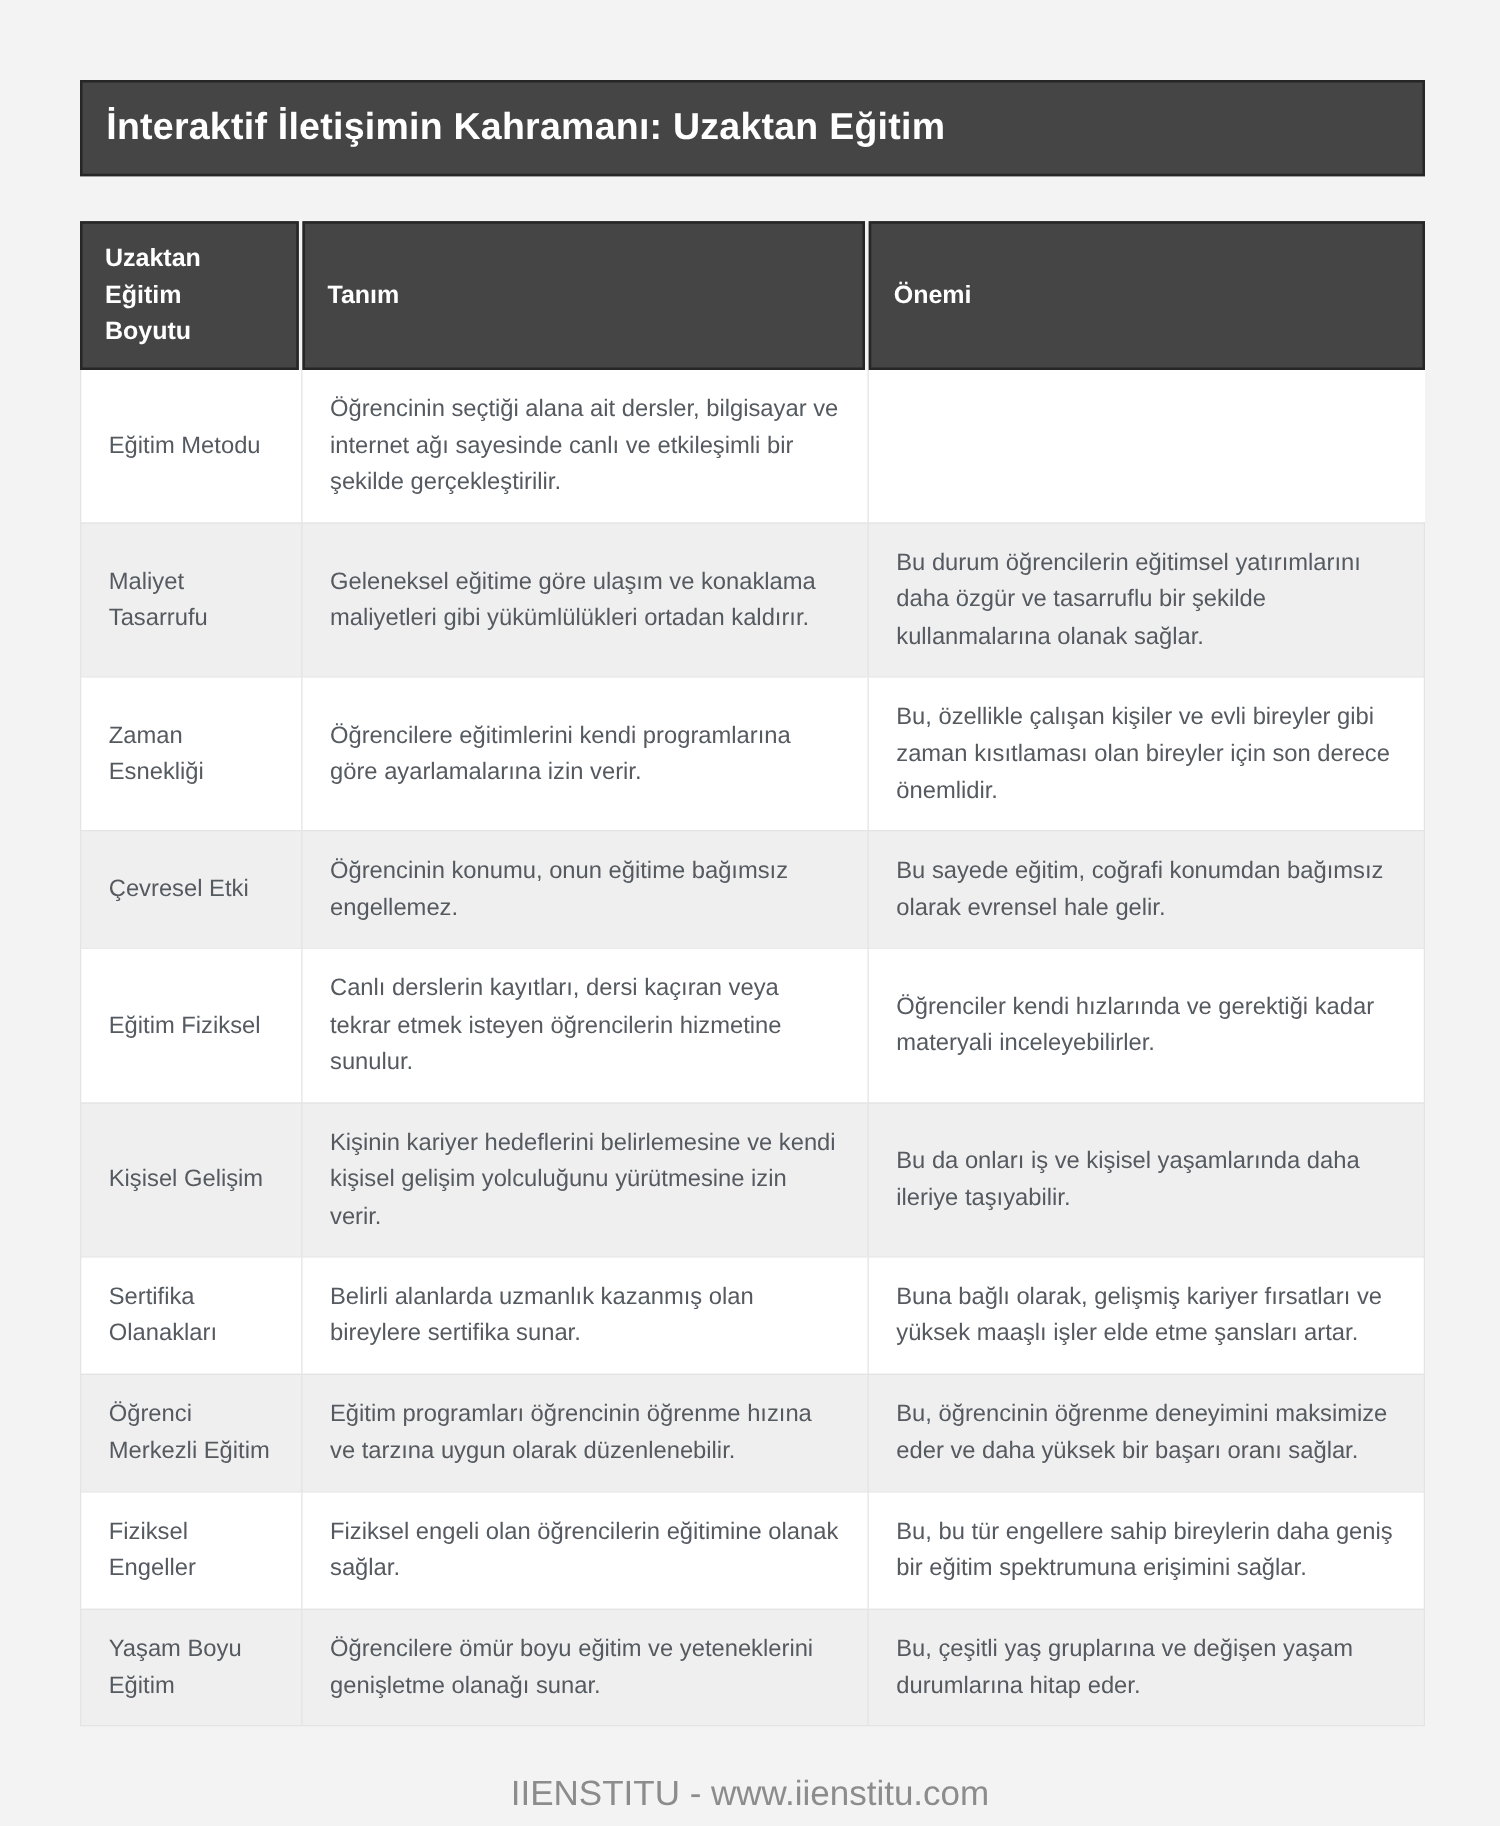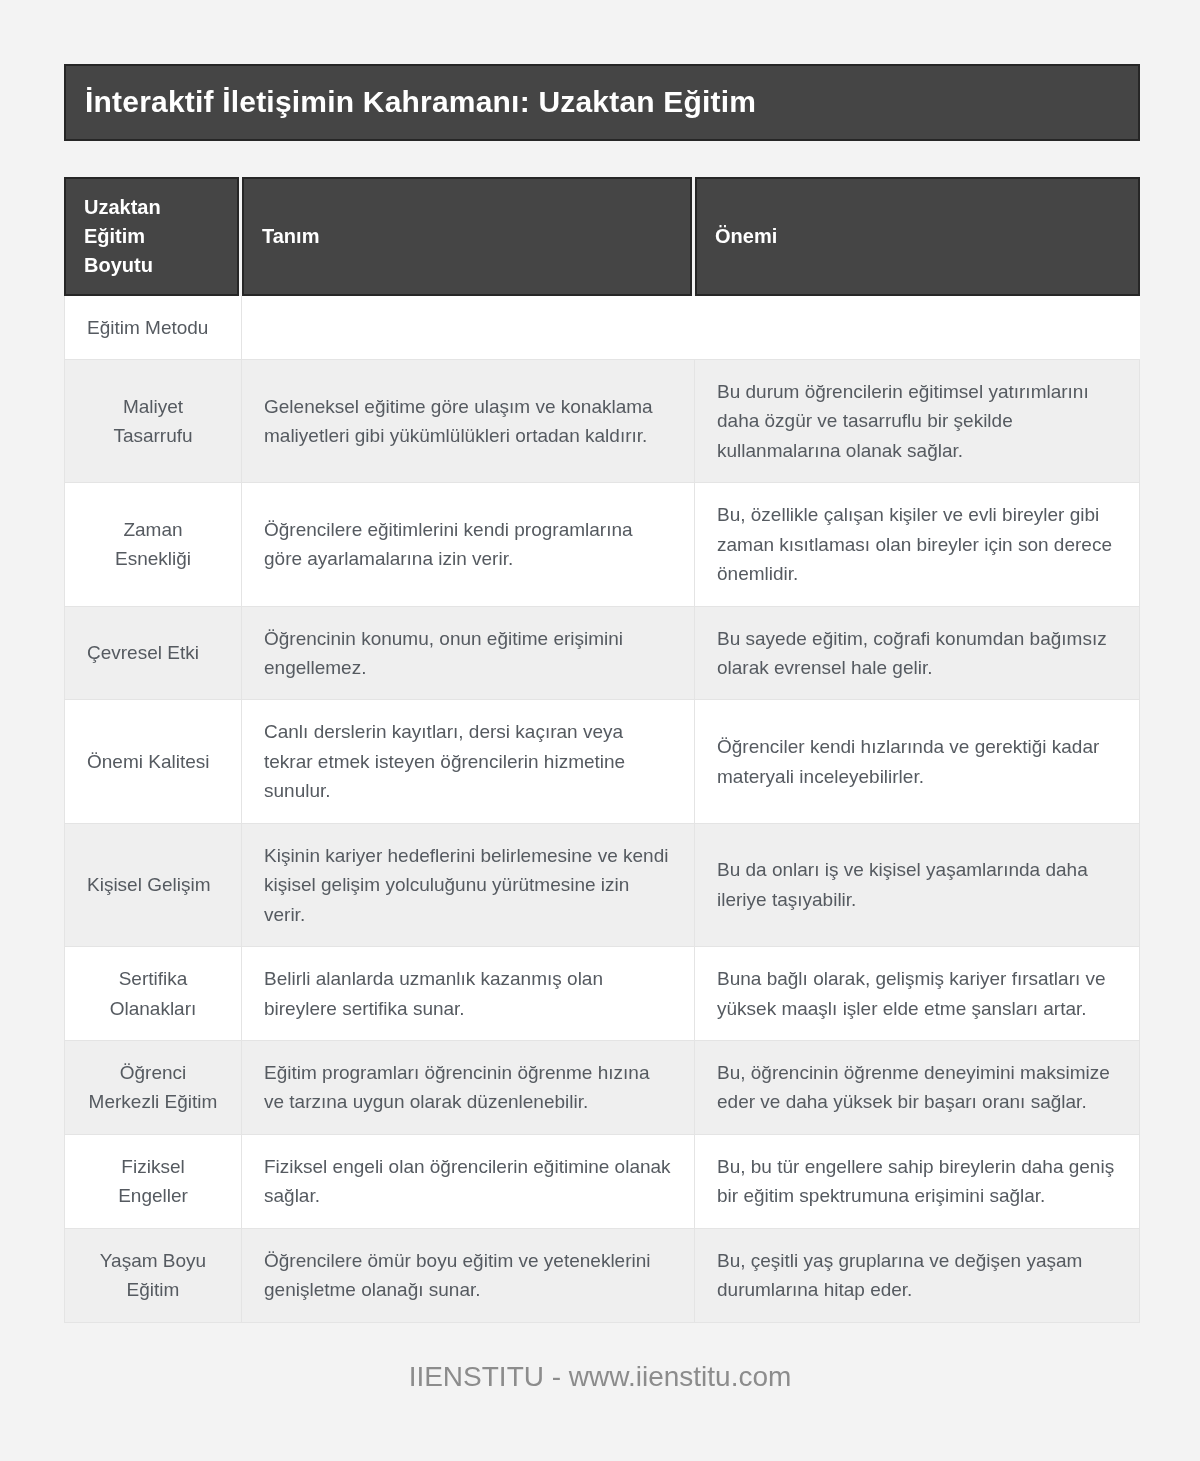--- a/index.html
+++ b/index.html
@@ -68,21 +68,21 @@
   .td {
     padding: 17px 22px;
     font-size: 19px;
     line-height: 1.55;
     color: var(--body-text);
     display: flex;
     align-items: center;
     border-right: 1px solid var(--cell-border);
     border-top: 1px solid var(--cell-border);
   }
-  .tr .td:first-child { border-left: 1px solid var(--cell-border); text-align: center; }
+  .tr .td:first-child { border-left: 1px solid var(--cell-border); }
   .tr:first-child .td { border-top: none; }
 
   .footer {
     margin-top: 38px;
     padding-bottom: 40px;
     width: 1072px;
     text-align: center;
     font-size: 28px;
     color: var(--footer-text);
   }
@@ -98,38 +98,39 @@
     <div class="thead">
       <div class="th">Uzaktan Eğitim Boyutu</div>
       <div class="th">Tanım</div>
       <div class="th">Önemi</div>
     </div>
 
     <div class="tbody">
 
     <div class="tr">
           <div class="td">Eğitim Metodu</div>
+          <div class="td">Öğrencinin seçtiği alana ait dersler, bilgisayar ve internet ağı sayesinde canlı ve etkileşimli bir şekilde gerçekleştirilir.</div>
         </div>
         <div class="tr alt">
           <div class="td">Maliyet Tasarrufu</div>
           <div class="td">Geleneksel eğitime göre ulaşım ve konaklama maliyetleri gibi yükümlülükleri ortadan kaldırır.</div>
           <div class="td">Bu durum öğrencilerin eğitimsel yatırımlarını daha özgür ve tasarruflu bir şekilde kullanmalarına olanak sağlar.</div>
         </div>
         <div class="tr">
           <div class="td">Zaman Esnekliği</div>
           <div class="td">Öğrencilere eğitimlerini kendi programlarına göre ayarlamalarına izin verir.</div>
           <div class="td">Bu, özellikle çalışan kişiler ve evli bireyler gibi zaman kısıtlaması olan bireyler için son derece önemlidir.</div>
         </div>
         <div class="tr alt">
           <div class="td">Çevresel Etki</div>
-          <div class="td">Öğrencinin konumu, onun eğitime erişimini engellemez.</div>
+          <div class="td">Öğrencinin konumu, onun eğitime bağımsız engellemez.</div>
           <div class="td">Bu sayede eğitim, coğrafi konumdan bağımsız olarak evrensel hale gelir.</div>
         </div>
         <div class="tr">
-          <div class="td">Önemi Kalitesi</div>
+          <div class="td">Eğitim Fiziksel</div>
           <div class="td">Canlı derslerin kayıtları, dersi kaçıran veya tekrar etmek isteyen öğrencilerin hizmetine sunulur.</div>
           <div class="td">Öğrenciler kendi hızlarında ve gerektiği kadar materyali inceleyebilirler.</div>
         </div>
         <div class="tr alt">
           <div class="td">Kişisel Gelişim</div>
           <div class="td">Kişinin kariyer hedeflerini belirlemesine ve kendi kişisel gelişim yolculuğunu yürütmesine izin verir.</div>
           <div class="td">Bu da onları iş ve kişisel yaşamlarında daha ileriye taşıyabilir.</div>
         </div>
         <div class="tr">
           <div class="td">Sertifika Olanakları</div>

